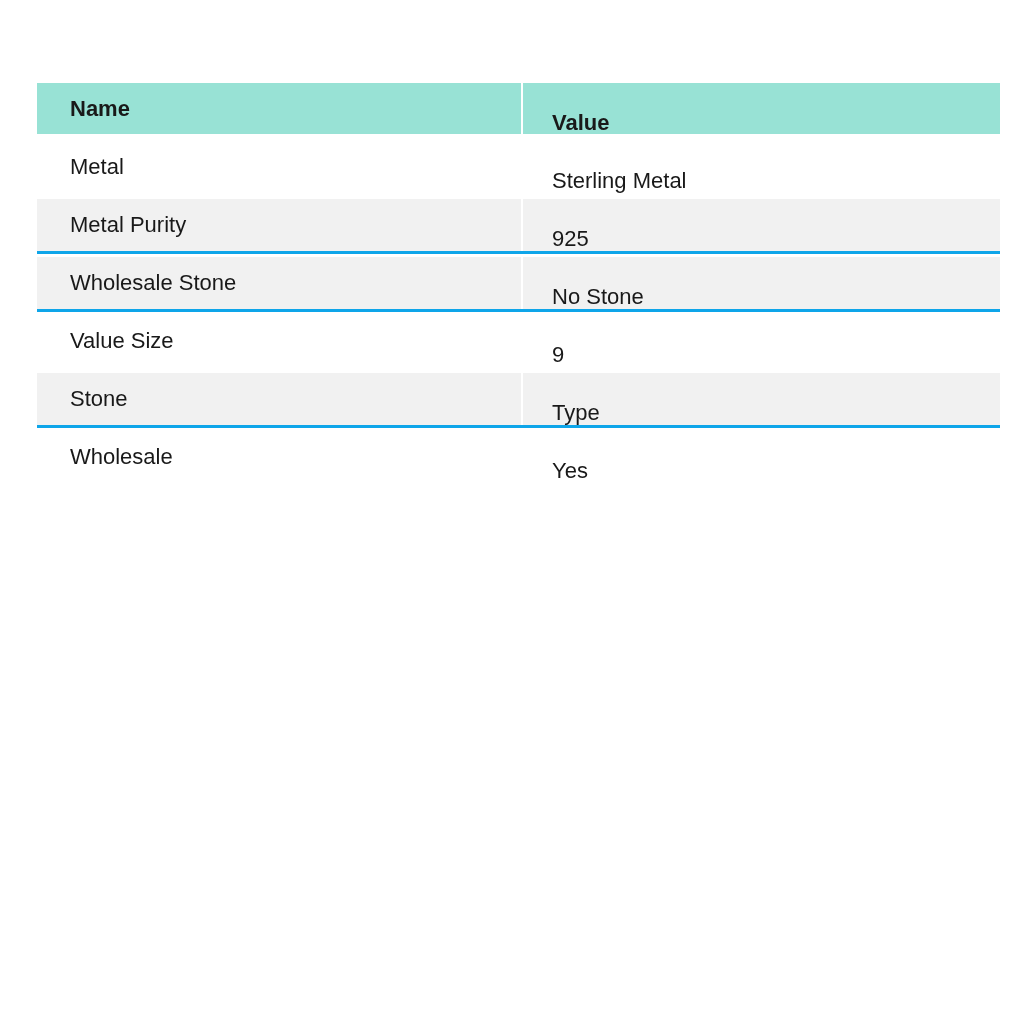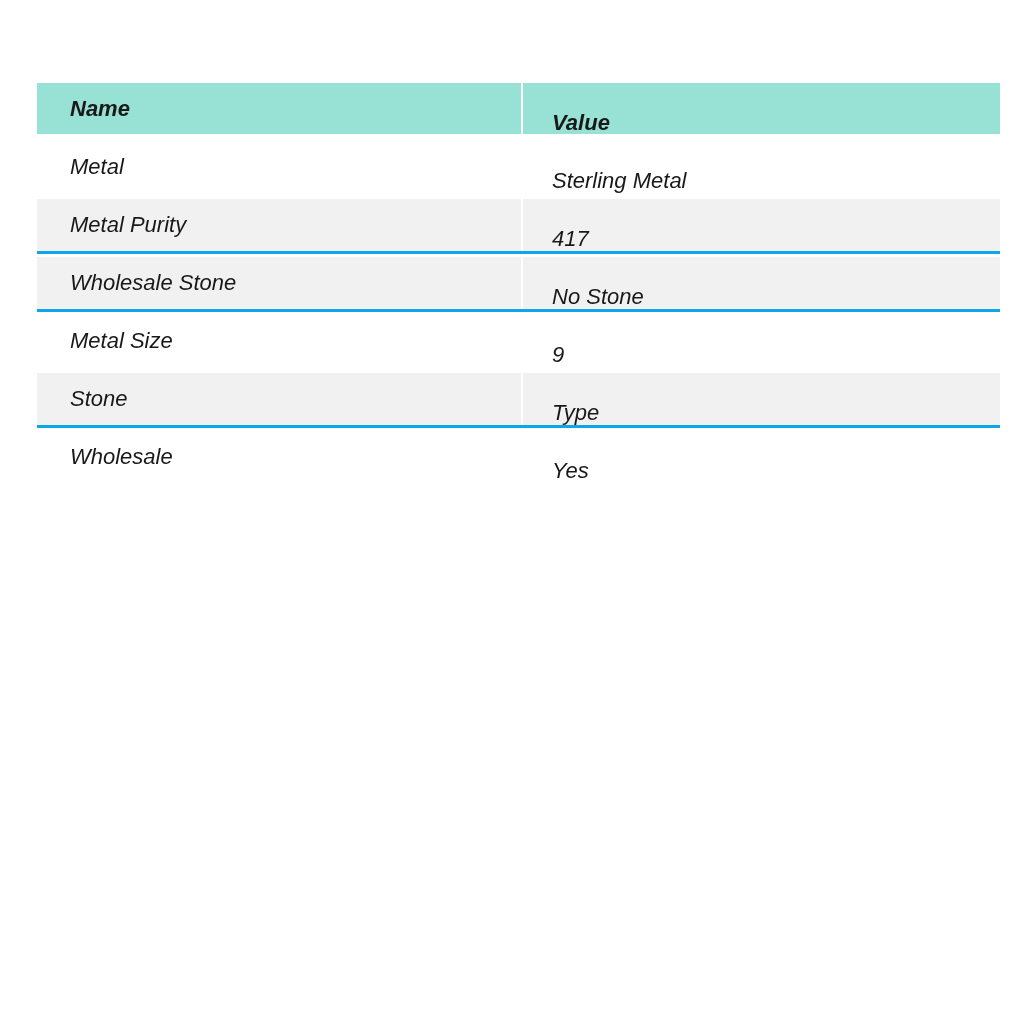--- a/index.html
+++ b/index.html
@@ -18,21 +18,20 @@
   }
   .spec-table {
     position: absolute;
     left: 37px;
     top: 83px;
     width: 963px;
   }
   .row {
     display: flex;
     width: 100%;
-    font-style: italic;
   }
   .row.header {
     height: 51px;
     background: var(--header-bg, #98e2d5);
     margin-bottom: 4px;
   }
   .row.header .cell {
     font-weight: 600;
   }
   .row.body {
@@ -76,28 +75,28 @@
       <div class="cell name-col">Name</div>
       <div class="cell value-col">Value</div>
     </div>
     <div>
         <div class="row body">
           <div class="cell name-col">Metal</div>
           <div class="cell value-col">Sterling Metal</div>
         </div>
         <div class="row body striped">
           <div class="cell name-col">Metal Purity</div>
-          <div class="cell value-col">417</div>
+          <div class="cell value-col">925</div>
         </div>
         <div class="row body striped">
           <div class="cell name-col">Wholesale Stone</div>
           <div class="cell value-col">No Stone</div>
         </div>
         <div class="row body">
-          <div class="cell name-col">Metal Size</div>
+          <div class="cell name-col">Value Size</div>
           <div class="cell value-col">9</div>
         </div>
         <div class="row body striped">
           <div class="cell name-col">Stone</div>
           <div class="cell value-col">Type</div>
         </div>
         <div class="row body">
           <div class="cell name-col">Wholesale</div>
           <div class="cell value-col">Yes</div>
         </div>

